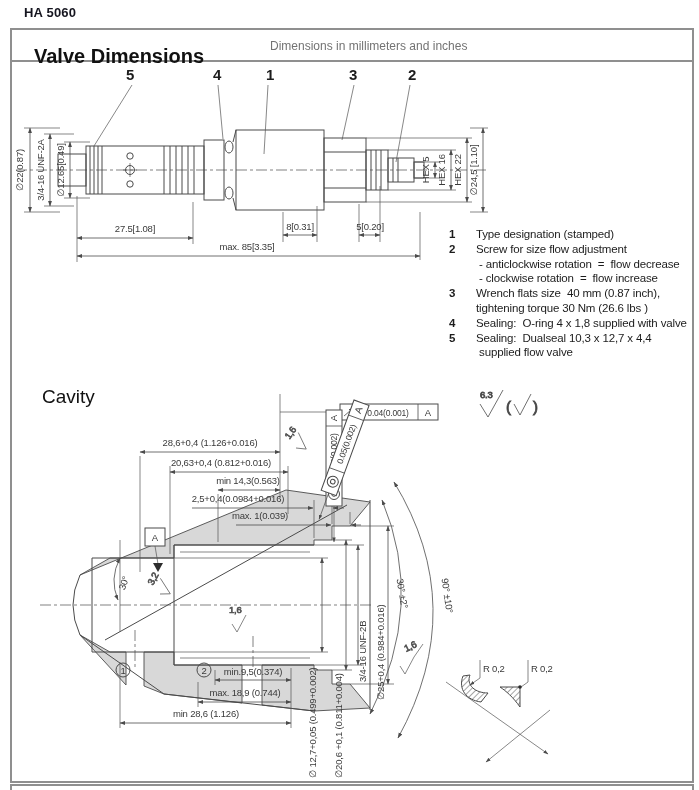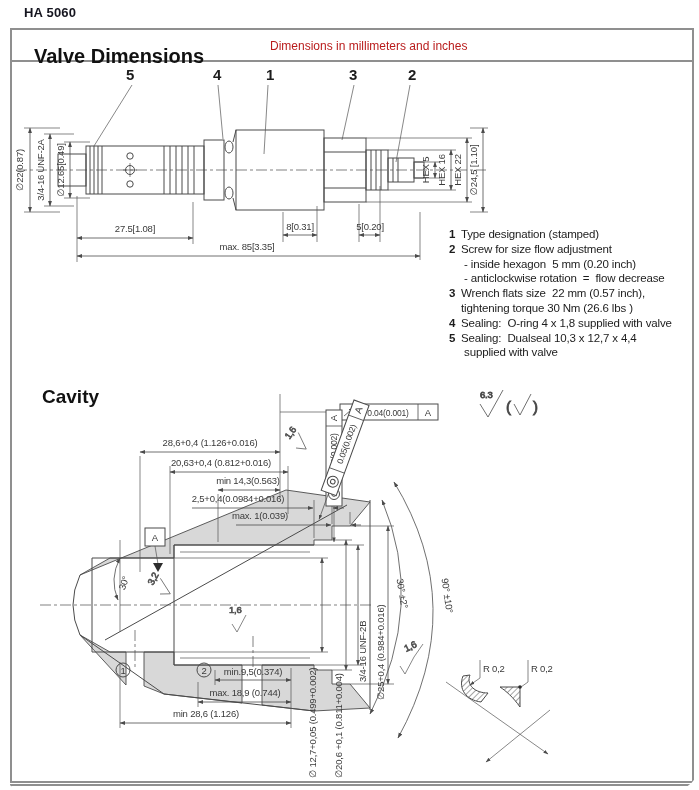--- a/index.html
+++ b/index.html
@@ -1,28 +1,28 @@
 <!DOCTYPE html>
 <html><head>
 <meta charset="utf-8">
 <style>
   html,body{margin:0;padding:0;background:#fff;}
   #page{position:relative;width:699px;height:790px;background:#ffffff;overflow:hidden;
-        font-family:"Liberation Sans",sans-serif;color:#222;border-radius:25px;}
+        font-family:"Liberation Sans",sans-serif;color:#222;}
   .doc-code{position:absolute;left:24px;top:5px;font-size:13px;font-weight:700;color:#15151f;letter-spacing:.2px;}
   .main-frame{position:absolute;left:10px;top:28px;width:680px;height:751px;border:2px solid #8f8f8f;background:#fff;}
   .title-bar{position:absolute;left:0;top:0;width:100%;height:30px;border-bottom:2px solid #8f8f8f;}
   .page-title{position:absolute;left:22px;top:15px;font-size:20px;font-weight:700;color:#111;}
-  .page-subtitle{position:absolute;left:258px;top:9px;font-size:12px;color:#b91c1c;}
-  .cavity-title{position:absolute;left:30px;top:356px;font-size:19px;font-weight:700;color:#111;}
+  .page-subtitle{position:absolute;left:258px;top:9px;font-size:12px;color:#737373;}
+  .cavity-title{position:absolute;left:30px;top:356px;font-size:19px;font-weight:400;color:#111;}
   .next-frame{position:absolute;left:10px;top:784px;width:680px;height:8px;border:2px solid #8f8f8f;border-bottom:none;background:#fff;}
   .notes{position:absolute;left:449px;top:227px;width:242px;}
   .note-row{display:flex;line-height:14.8px;}
   .note-num{width:12px;font-size:11.5px;font-weight:700;color:#1c1c1c;flex:none;}
-  .note-text{font-size:11.5px;color:#1c1c1c;letter-spacing:-0.15px;white-space:pre;}
+  .note-text{font-size:11.5px;color:#1c1c1c;letter-spacing:-0.15px;white-space:pre;margin-left:15px;}
   svg{position:absolute;overflow:visible;}
   svg text{font-family:"Liberation Sans",sans-serif;fill:#3a3a3a;}
   .dim{font-size:9.5px;letter-spacing:-0.2px;}
   .dim8{font-size:8.5px;letter-spacing:-0.2px;}
   .boxA{font-size:9.5px;font-weight:400;}
   .callout{font-size:15px;font-weight:700;fill:#1c1c1c;}
   .dw{fill:none;stroke:#4b4b4b;stroke-width:1;}
   .thin{fill:none;stroke:#555;stroke-width:.7;}
   .dl{fill:none;stroke:#4b4b4b;stroke-width:.8;}
   .cl{fill:none;stroke:#4b4b4b;stroke-width:.7;stroke-dasharray:11 3 3 3;}
@@ -353,45 +353,42 @@
     <div class="note-row">
         <span class="note-num">1</span>
         <span class="note-text">Type designation (stamped)</span>
       </div>
     <div class="note-row">
         <span class="note-num">2</span>
         <span class="note-text">Screw for size flow adjustment</span>
       </div>
     <div class="note-row">
         <span class="note-num"></span>
-        <span class="note-text"> - inside hexagon  5 mm (0.20 inch)</span>
+        <span class="note-text"> - anticlockwise rotation  =  flow decrease</span>
       </div>
     <div class="note-row">
         <span class="note-num"></span>
-        <span class="note-text"> - anticlockwise rotation  =  flow decrease</span>
-      </div>
-    <div class="note-row">
-        <span class="note-num"></span>
+        <span class="note-text"> - clockwise rotation  =  flow increase</span>
       </div>
     <div class="note-row">
         <span class="note-num">3</span>
-        <span class="note-text">Wrench flats size  22 mm (0.57 inch),</span>
+        <span class="note-text">Wrench flats size  40 mm (0.87 inch),</span>
       </div>
     <div class="note-row">
         <span class="note-num"></span>
         <span class="note-text">tightening torque 30 Nm (26.6 lbs )</span>
       </div>
     <div class="note-row">
         <span class="note-num">4</span>
         <span class="note-text">Sealing:  O-ring 4 x 1,8 supplied with valve</span>
       </div>
     <div class="note-row">
         <span class="note-num">5</span>
         <span class="note-text">Sealing:  Dualseal 10,3 x 12,7 x 4,4</span>
       </div>
     <div class="note-row">
         <span class="note-num"></span>
-        <span class="note-text"> supplied with valve</span>
+        <span class="note-text"> supplied flow valve</span>
       </div>
   </div>
 
   <div class="next-frame"></div>
 </div>
 
 </body></html>

